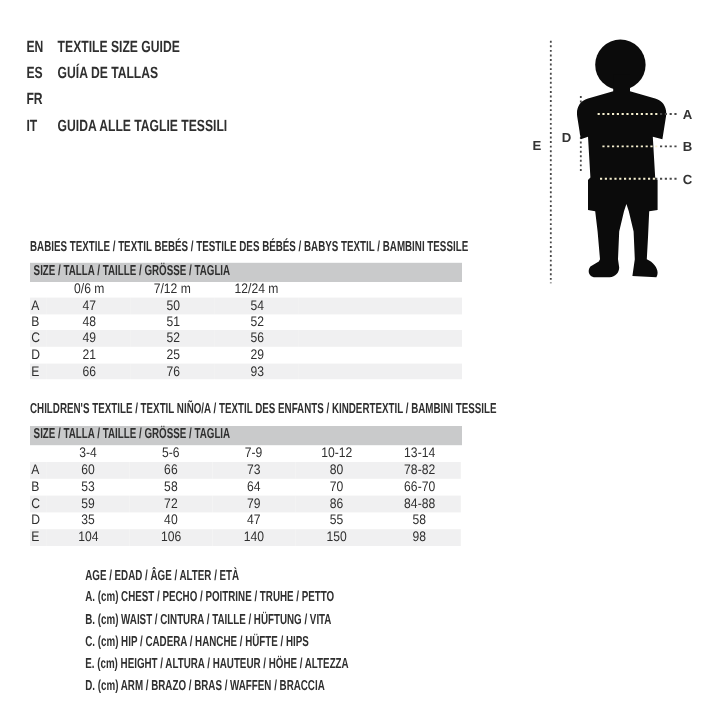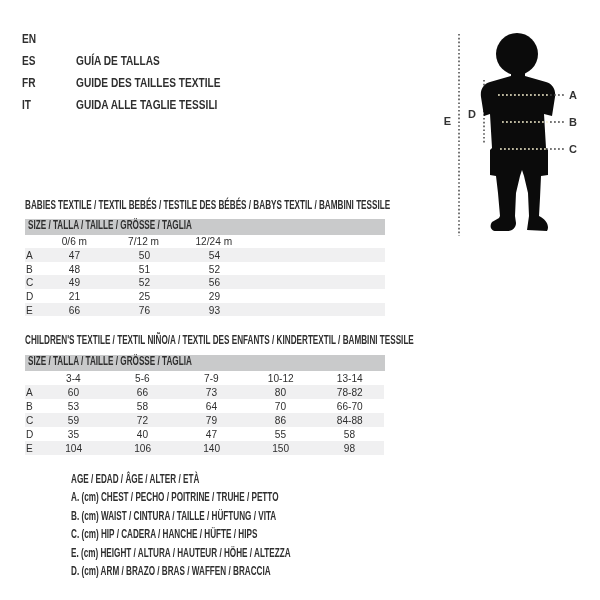--- a/index.html
+++ b/index.html
@@ -10,21 +10,21 @@
     color:#2f2f2f; overflow:hidden;
   }
   
   .cond   { display:inline-block; transform:scaleX(.68); transform-origin:0 50%; white-space:nowrap; }
   .cond75 { display:inline-block; transform:scaleX(.75); transform-origin:0 50%; white-space:nowrap; }
   .num    { display:inline-block; transform:scaleX(.88); transform-origin:50% 50%; white-space:nowrap; }
   .num-l  { transform-origin:0 50%; }
 
   
   .lang-list { position:absolute; left:22px; top:28px; font-size:13.5px; font-weight:700; }
-  .lang-row  { display:flex; height:22px; line-height:22px;gap:28px; }
+  .lang-row  { display:flex; height:22px; line-height:22px; }
   .lang-code { width:26px; }
 
   
   .figure { position:absolute; left:440px; top:24px; width:160px; height:216px; }
   .figure text { font-family:"Liberation Sans","DejaVu Sans",sans-serif; font-size:11px; font-weight:700; fill:#333333; }
 
   
   .sec-heading { position:absolute; left:25px; font-size:12px; font-weight:700; line-height:14px; }
   #babies-heading   { top:198px; }
   #children-heading { top:333px; }
@@ -52,28 +52,28 @@
   .legend-line { height:18.4px; line-height:18.4px; }
 </style>
 </head>
 <body>
 
 <div class="page">
 
   <div class="lang-list">
     <div class="lang-row">
       <span class="lang-code"><span class="cond75">EN</span></span>
+      <span><span class="cond75">TEXTILE SIZE GUIDE</span></span>
     </div>
     <div class="lang-row">
       <span class="lang-code"><span class="cond75">ES</span></span>
       <span><span class="cond75">GUÍA DE TALLAS</span></span>
     </div>
     <div class="lang-row">
       <span class="lang-code"><span class="cond75">FR</span></span>
-      <span><span class="cond75">GUIDE DES TAILLES TEXTILE</span></span>
     </div>
     <div class="lang-row">
       <span class="lang-code"><span class="cond75">IT</span></span>
       <span><span class="cond75">GUIDA ALLE TAGLIE TESSILI</span></span>
     </div>
   </div>
 
   <svg class="figure" viewBox="0 0 160 216">
 
     <path d="M19 10 V212" stroke="#474747" stroke-width="1.5" stroke-dasharray="1.6 2.2" fill="none"></path>

